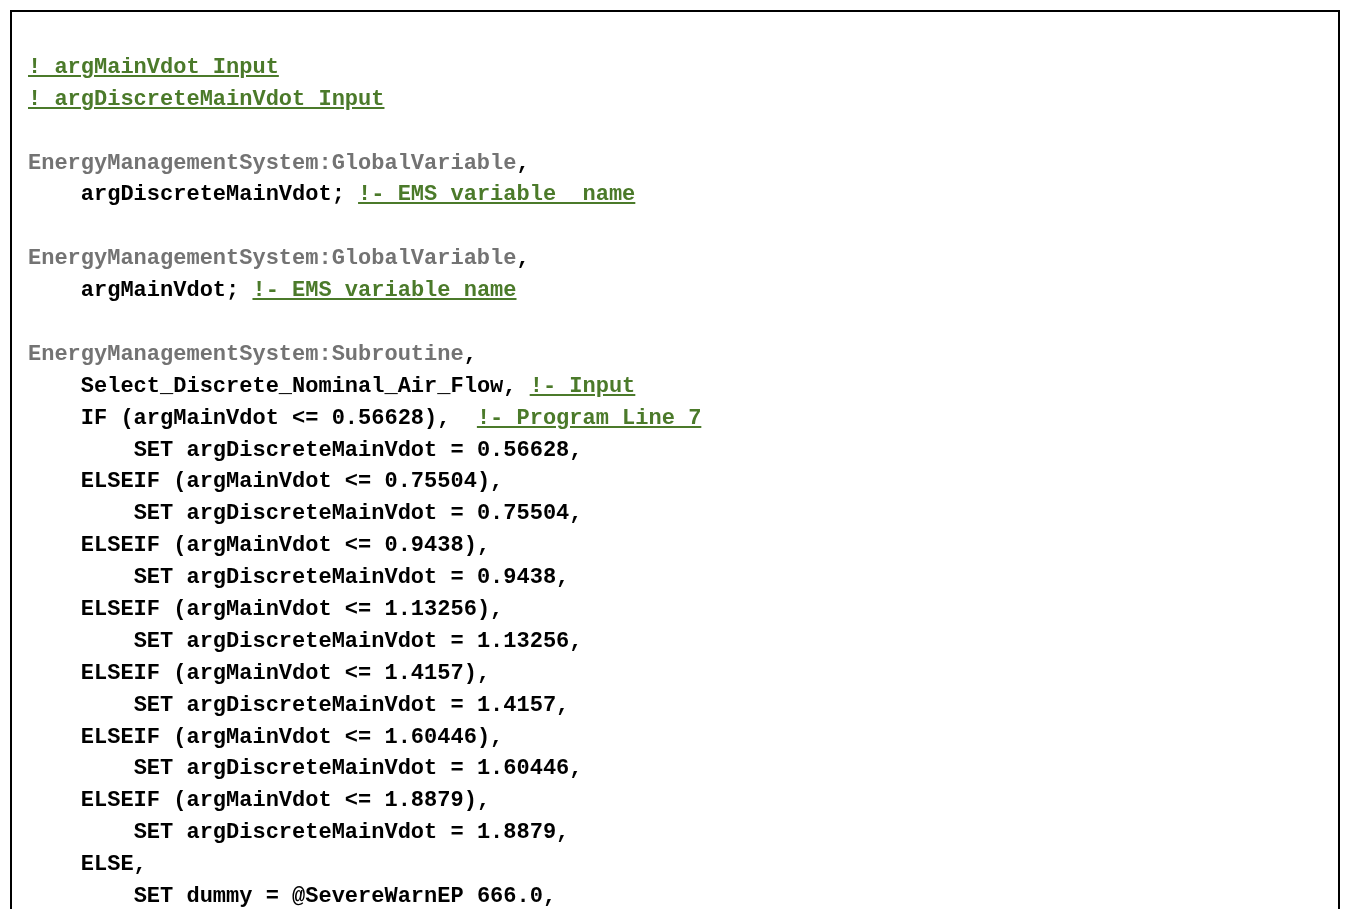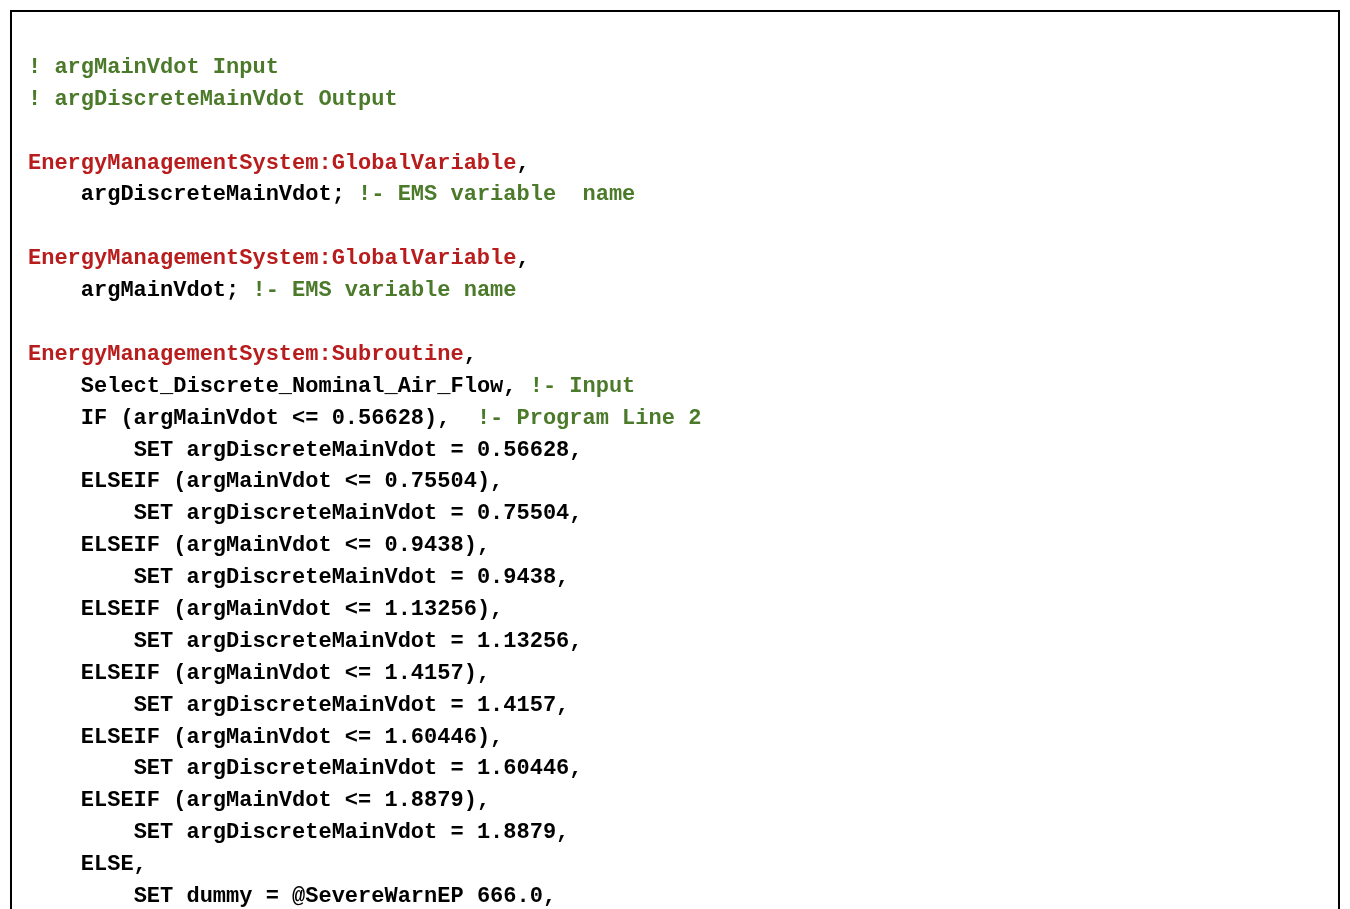--- a/index.html
+++ b/index.html
@@ -13,37 +13,37 @@
     margin: 10px;
     border: 2px solid #000;
     padding: 8px 16px 12px 16px;
     font-family: "Courier New", Courier, monospace;
     font-size: 22px;
     font-weight: bold;
     color: #000;
     line-height: 1.45;
     white-space: pre;
   }
-  .kw   { color: #b91c1c; }   
-  .cm   { color: #4b7a2a; }   
+  .kw   { color: #737373; }   
+  .cm   { color: #4b7a2a; text-decoration: underline; }   
   .blank { display:block; height: 1.45em; }
 </style>
 </head>
 <body>
 
 <div class="code-box">
 <span class="cm">! argMainVdot Input</span>
-<span class="cm">! argDiscreteMainVdot Output</span>
+<span class="cm">! argDiscreteMainVdot Input</span>
 <span class="blank"></span><span class="kw">EnergyManagementSystem:GlobalVariable</span><span>,</span>
 <span>    </span><span>argDiscreteMainVdot; </span><span class="cm">!- EMS variable  name</span>
 <span class="blank"></span><span class="kw">EnergyManagementSystem:GlobalVariable</span><span>,</span>
 <span>    </span><span>argMainVdot; </span><span class="cm">!- EMS variable name</span>
 <span class="blank"></span><span class="kw">EnergyManagementSystem:Subroutine</span><span>,</span>
 <span>    </span><span>Select_Discrete_Nominal_Air_Flow, </span><span class="cm">!- Input</span>
-<span>    </span><span>IF (argMainVdot &lt;= 0.56628),  </span><span class="cm">!- Program Line 2</span>
+<span>    </span><span>IF (argMainVdot &lt;= 0.56628),  </span><span class="cm">!- Program Line 7</span>
 <span>        </span><span>SET argDiscreteMainVdot = 0.56628,</span>
 <span>    </span><span>ELSEIF (argMainVdot &lt;= 0.75504),</span>
 <span>        </span><span>SET argDiscreteMainVdot = 0.75504,</span>
 <span>    </span><span>ELSEIF (argMainVdot &lt;= 0.9438),</span>
 <span>        </span><span>SET argDiscreteMainVdot = 0.9438,</span>
 <span>    </span><span>ELSEIF (argMainVdot &lt;= 1.13256),</span>
 <span>        </span><span>SET argDiscreteMainVdot = 1.13256,</span>
 <span>    </span><span>ELSEIF (argMainVdot &lt;= 1.4157),</span>
 <span>        </span><span>SET argDiscreteMainVdot = 1.4157,</span>
 <span>    </span><span>ELSEIF (argMainVdot &lt;= 1.60446),</span>

